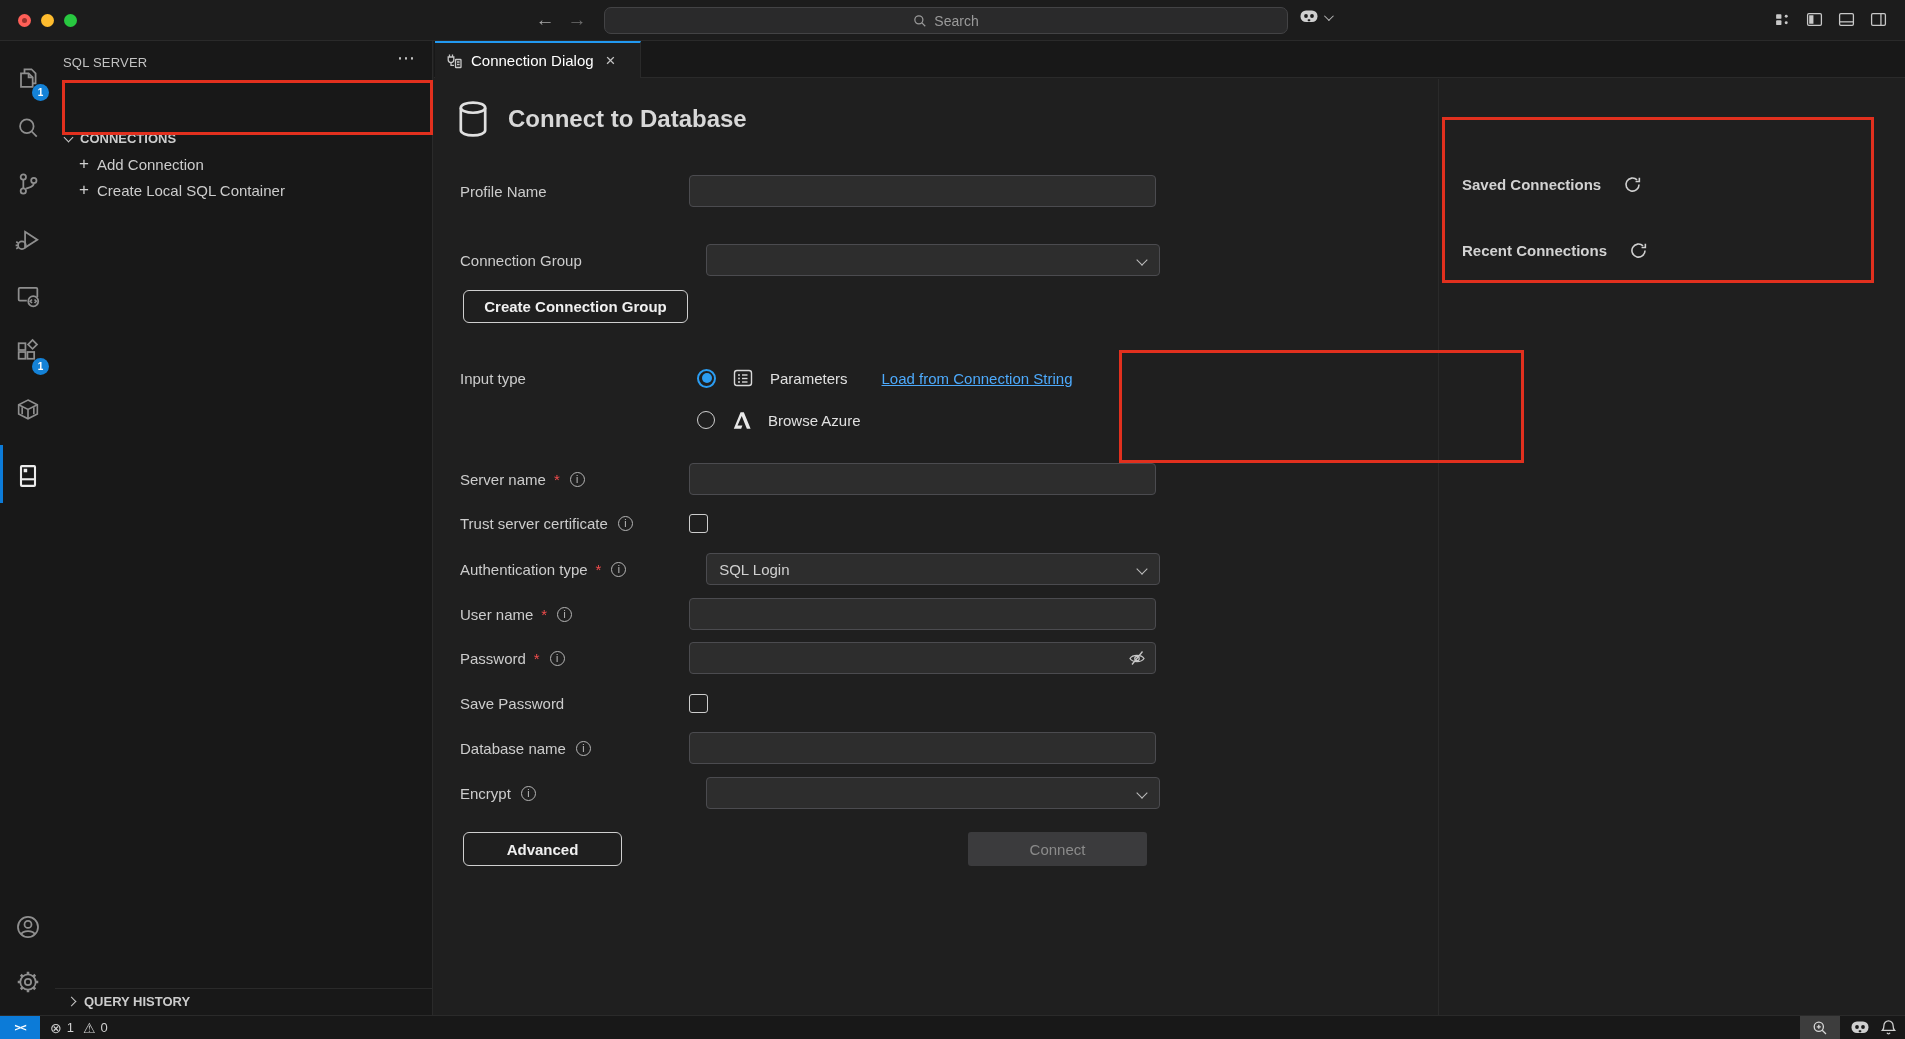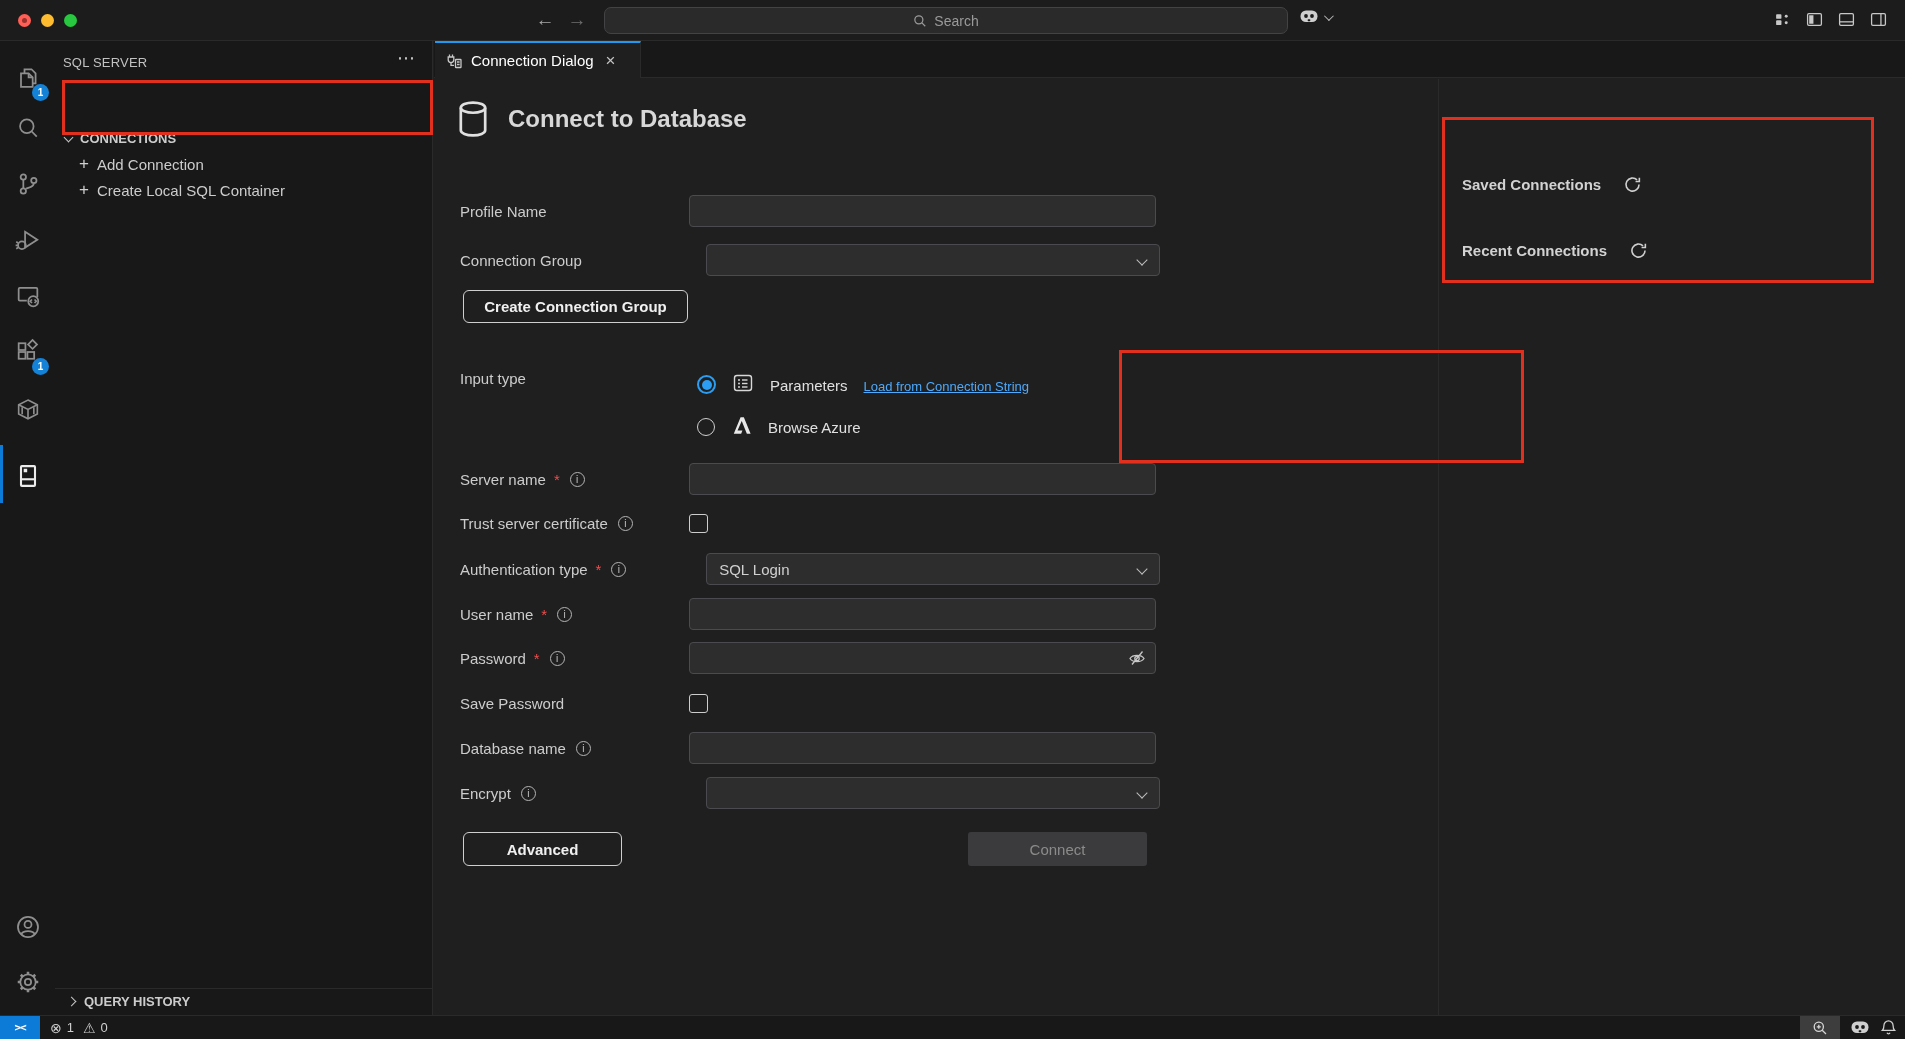--- a/index.html
+++ b/index.html
@@ -53,26 +53,26 @@
   .f-input { width:467px; height:32px; background:#2d2d2d; border:1px solid #4b4b4f; border-radius:4px; color:#d6d6d6; font-size:15px; padding:0 10px; outline:none; font-family:"Liberation Sans",sans-serif; }
   .f-select { position:relative; width:467px; height:32px; background:#2d2d2d; border:1px solid #4b4b4f; border-radius:4px; display:flex; align-items:center; padding:0 12px; font-size:15px; color:#d0d0d0;margin-left:24px; }
   .sel-chev { position:absolute; right:13px; top:11px; width:8px; height:8px; border-right:1.5px solid #bdbdbd; border-bottom:1.5px solid #bdbdbd; transform:rotate(45deg); }
   .checkbox { width:19px; height:19px; border:1.4px solid #cdcdcd; border-radius:3px; background:transparent; }
   .btn-outline { display:flex; align-items:center; justify-content:center; background:transparent; border:1px solid #cfcfcf; border-radius:6px; color:#f0f0f0; font-size:15px; font-weight:bold; font-family:"Liberation Sans",sans-serif; }
   .btn-disabled { display:flex; align-items:center; justify-content:center; background:#3b3b3d; border:none; border-radius:3px; color:#8b8b8b; font-size:15px; font-family:"Liberation Sans",sans-serif; }
   .pwd-wrap { position:relative; width:467px; height:32px; }
   .pwd-wrap .f-input { width:100%; padding-right:38px; }
   .eye-btn { position:absolute; right:8px; top:6px; width:22px; height:20px; display:flex; align-items:center; justify-content:center; }
 
-  .radio-row { position:absolute; display:flex; align-items:flex-end; gap:16px; height:32px; }
+  .radio-row { position:absolute; display:flex; align-items:center; gap:16px; height:32px; }
   .radio { width:18px; height:18px; border-radius:50%; border:1.5px solid #cfcfcf; flex:none; }
   .radio.sel { border:2px solid #2b9df2; position:relative; width:19px; height:19px; }
   .radio.sel::after { content:""; position:absolute; left:2.5px; top:2.5px; width:10px; height:10px; border-radius:50%; background:#2b9df2; }
   .radio-label { font-size:15px; color:#e0e0e0; }
-  .link { font-size:13px; color:#4daafc; text-decoration:underline; }
+  .link { font-size:15px; color:#4daafc; text-decoration:underline; margin-left:18px; }
 
   
   .rp-divider { position:absolute; left:1004px; top:0; width:1px; height:936px; background:#2a2a2a; }
   .rp-row { position:absolute; display:flex; align-items:center; gap:22px; height:28px;margin-top:44px; }
   .rp-label { font-size:15px; font-weight:bold; color:#d2d2d2; }
 
   
   .statusbar { position:absolute; left:0; top:1015px; width:1905px; height:24px; background:#181818; border-top:1px solid #2a2a2a; }
   .remote { position:absolute; left:0; top:0; width:40px; height:23px; background:#0c7bd8; color:#ffffff; display:flex; align-items:center; justify-content:center; font-size:11px; font-weight:bold; letter-spacing:-1px; font-family:"DejaVu Sans Mono",monospace; }
   .problems { position:absolute; left:50px; top:0; height:23px; display:flex; align-items:center; gap:5px; font-size:13px; color:#cfcfcf; }
@@ -256,21 +256,21 @@
   <div class="editor-body">
 
     <div class="dlg-header">
       <svg width="34" height="40" viewBox="0 0 24 27" fill="none" stroke="#e0e0e0" stroke-width="1.9">
         <ellipse cx="12" cy="5.5" rx="8.6" ry="3.6"></ellipse>
         <path d="M3.4 5.5 v16 c0 2 3.85 3.6 8.6 3.6 s8.6-1.6 8.6-3.6 v-16"></path>
       </svg>
       <span class="dlg-title">Connect to Database</span>
     </div>
 
-    <div class="form-row" style="top:116px;">
+    <div class="form-row" style="top:96px;">
       <div class="f-label">
           <span>Profile Name</span>
         </div>
       <input class="f-input" style="">
     </div>
 
     <div class="form-row" style="top:165px;">
       <div class="f-label">
           <span>Connection Group</span>
         </div>

